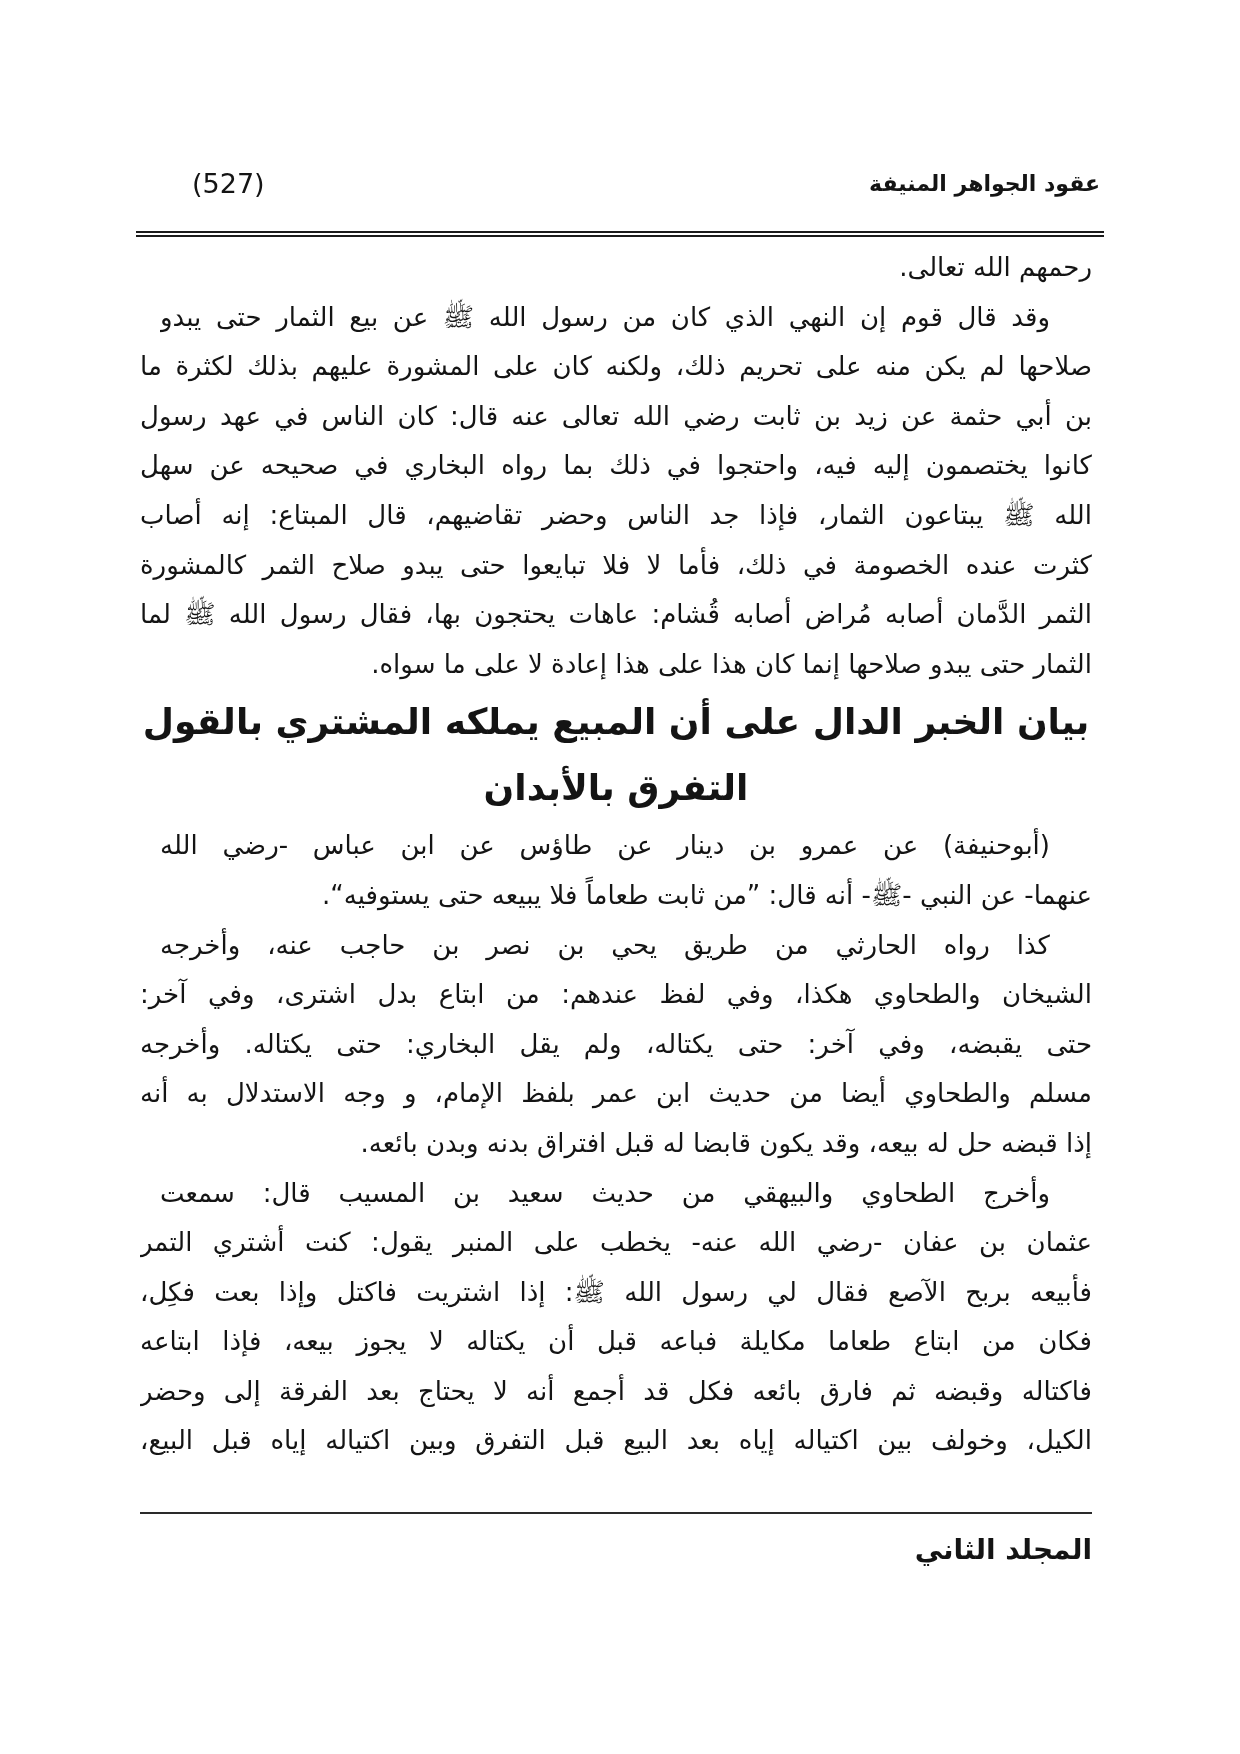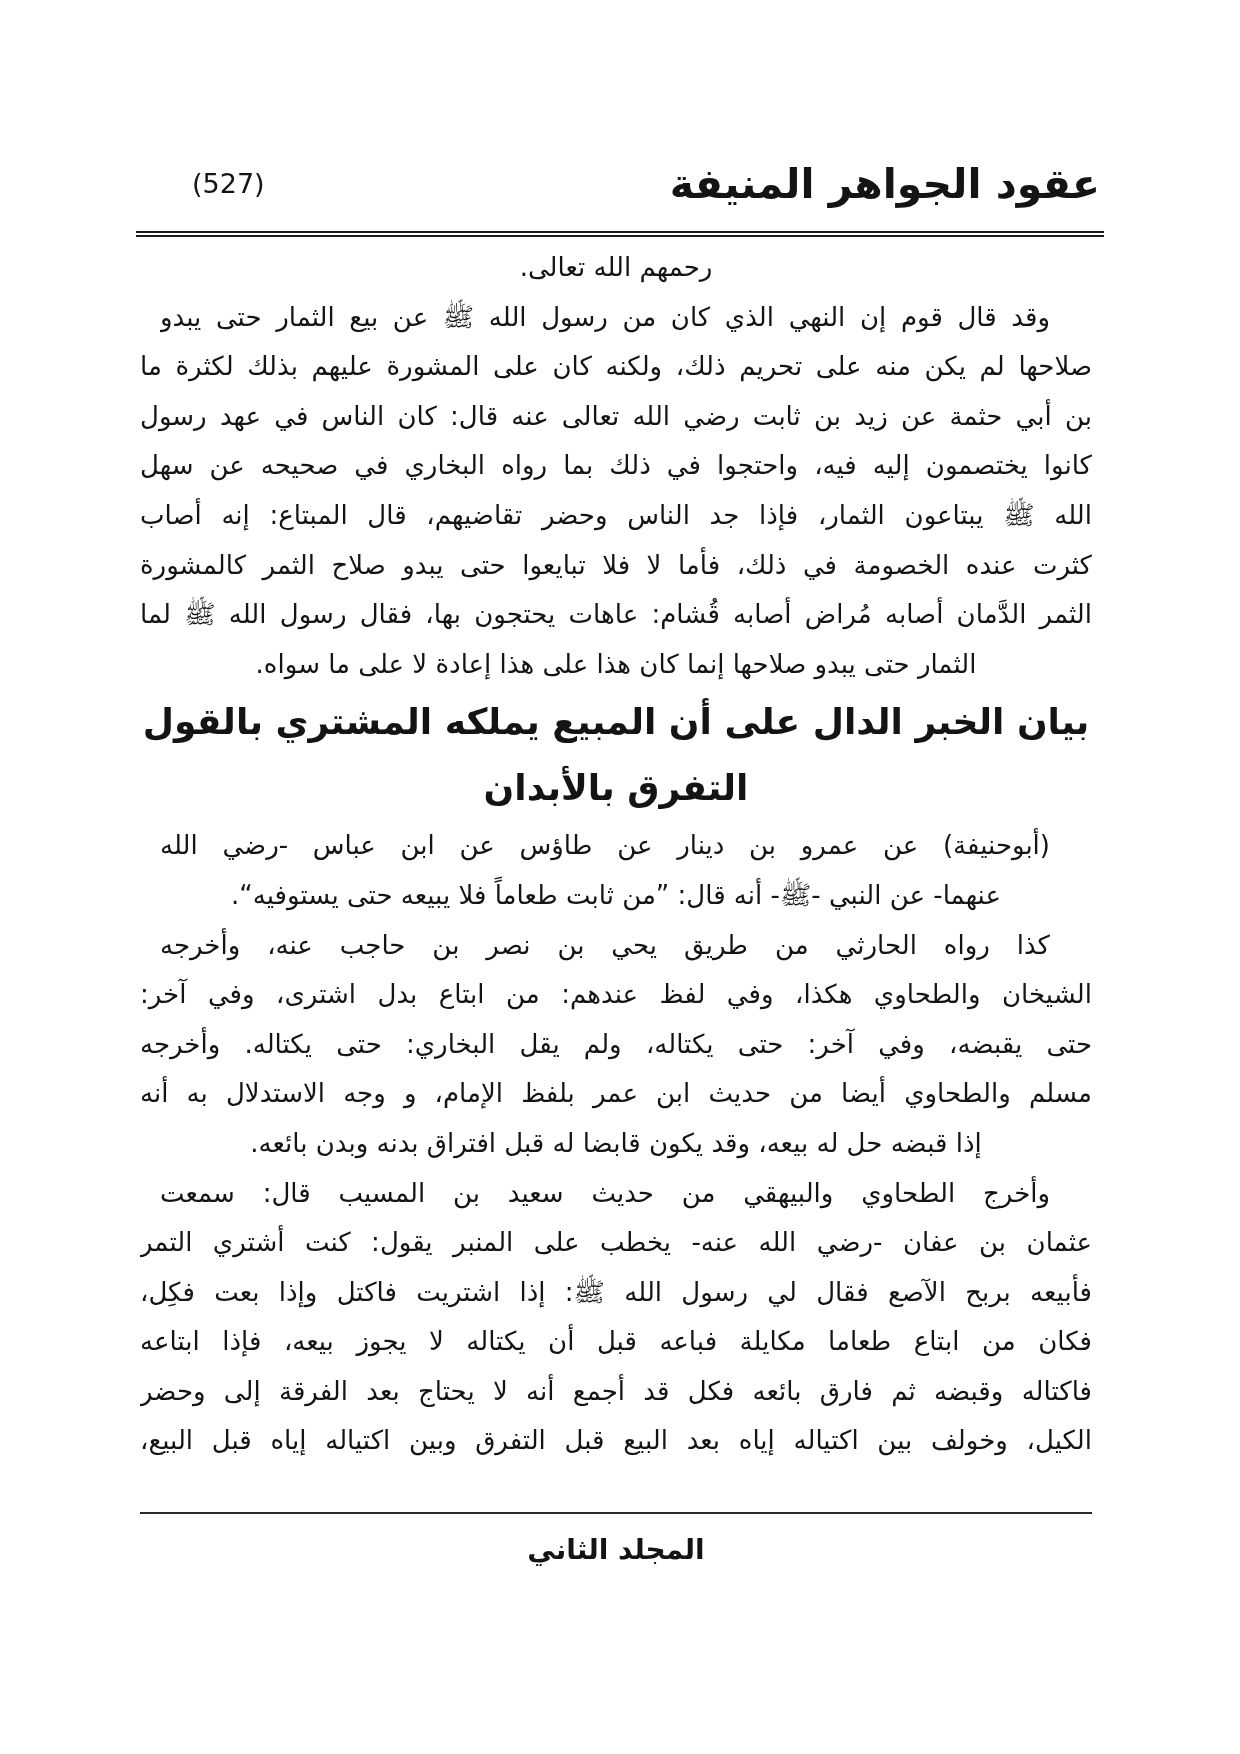--- a/index.html
+++ b/index.html
@@ -21,21 +21,21 @@
   .header {
     position: absolute;
     top: 158px;
     right: 140px;
     left: 140px;
     display: flex;
     justify-content: space-between;
     align-items: flex-end;
   }
   .book-title {
-    font-size: 41px;
+    font-size: 22px;
     font-weight: 700;
     line-height: 52px;
     white-space: nowrap;
   }
   .page-number {
     font-size: 27px;
     line-height: 52px;
     margin-left: 52px;
     white-space: nowrap;
   }
@@ -52,21 +52,21 @@
   .text-block {
     position: absolute;
     top: 243px;
     right: 148px;
     width: 952px;
   }
   .line {
     font-size: 26px;
     height: 49.6px;
     line-height: 49.6px;
-    text-align: center;
+    text-align: right;
     white-space: normal;
     overflow: hidden;
   }
   .line.justify {
     text-align: justify;
     text-align-last: justify;
   }
   .line.indent {
     padding-right: 42px;
     margin-left: 20px;
@@ -85,21 +85,20 @@
     top: 1512px;
     right: 148px;
     width: 952px;
     border-top: 2px solid #2a2a2a;
   }
   .footer {
     position: absolute;
     top: 1524px;
     right: 148px;
     width: 952px;
-    text-align: center;
     font-size: 28px;
     font-weight: 700;
     line-height: 52px;
   }
 </style>
 </head>
 <body>
 
 <div class="page">
 

